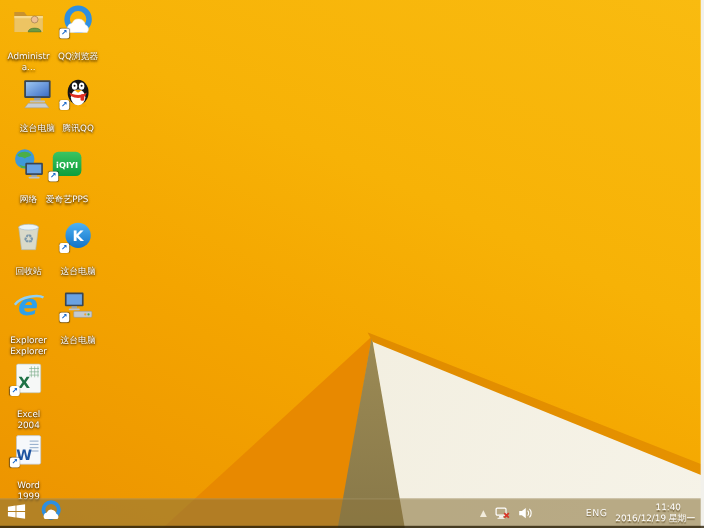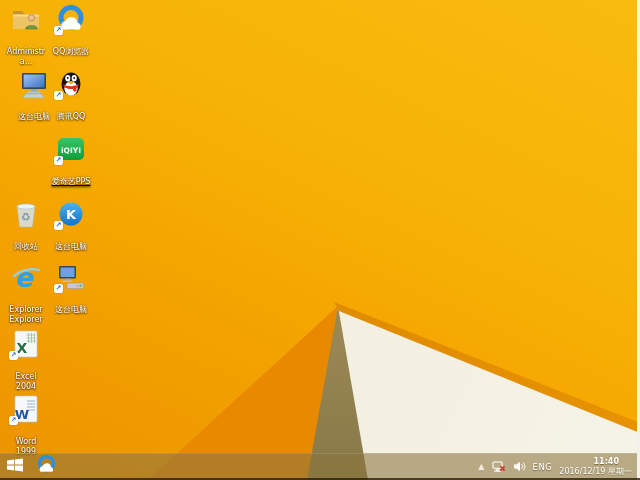--- a/index.html
+++ b/index.html
@@ -41,23 +41,23 @@
     box-shadow:inset 0 1px 0 rgba(255,255,255,.12);
   }
   .start-btn{width:30px;height:27px;display:flex;align-items:center;justify-content:center;}
   .task-pinned{width:32px;height:27px;display:flex;align-items:center;justify-content:center;}
   .tray{
     margin-left:auto;display:flex;align-items:center;gap:7px;
     padding-right:8px;height:27px;color:#fff;
   }
   .chev{font-size:8px;color:#F2ECDC;line-height:10px;}
   .tray-ico{display:flex;align-items:center;}
-  .lang{font-size:8.5px;letter-spacing:.5px;color:#fff;text-shadow:0 1px 1px rgba(60,40,0,.5);}
+  .lang{font-size:8.5px;letter-spacing:.5px;color:#fff;text-shadow:0 1px 1px rgba(60,40,0,.5);margin-left:42px;}
   .clock{text-align:right;font-size:8px;line-height:9.5px;color:#fff;text-shadow:0 1px 1px rgba(60,40,0,.5);}
-  .clock .time{padding-right:13px;font-weight:bold;}
+  .clock .time{padding-right:13px;}
   
   .edge-right{position:absolute;top:0;right:0;width:3px;height:100%;background:#F2F1EC;z-index:30;}
   .edge-bottom{position:absolute;left:0;bottom:0;width:100%;height:2px;background:rgba(40,30,6,.78);z-index:31;}
 </style>
 </head>
 <body>
 
 <div class="screen">
 
   <div class="wp wp-base"></div>
@@ -120,21 +120,35 @@
             <circle cx="11.8" cy="9" r=".9" fill="#111"></circle>
             <circle cx="18.2" cy="9" r=".9" fill="#111"></circle>
             <path d="M11.4 12.8h7.2l-3.6 2.6z" fill="#F5A800"></path>
             <path d="M7 15c4 3 12 3 16 0l-1.4 3.2c-4 2.4-9.2 2.4-13.2 0z" fill="#E03024"></path>
             <rect x="17.2" y="16.6" width="3.4" height="6" rx="1.4" fill="#E03024"></rect>
           </svg>
           <span class="sc">↗</span>
         </div>
         <div class="icon-label">腾讯QQ</div>
       </div>
-      <div class="icon-cell" style="left: 45px; top: 134px; text-decoration: underline;">
+      <div class="icon-cell" style="left: 0px; top: 134px;">
+        <div class="icon-art">
+          <svg viewBox="0 0 30 30" width="30" height="30">
+            <circle cx="11.5" cy="10.5" r="8.8" fill="#3F99D8"></circle>
+            <path d="M4.6 7c3-4.2 10.8-4.2 13 0c-2 2.1-4 1-6 3c-3-2-5 0-7-3z" fill="#4CAE49"></path>
+            <path d="M6.5 15.5c3 2 8 2 10 0l-2 3.2h-6z" fill="#4CAE49"></path>
+            <rect x="12" y="14" width="16" height="11" rx="1" fill="#394654"></rect>
+            <rect x="13.5" y="15.5" width="13" height="8" fill="#6AA2E2"></rect>
+            <rect x="17.5" y="25" width="5" height="1.7" fill="#9AA4AE"></rect>
+            <rect x="15" y="26.7" width="10" height="1.5" rx=".7" fill="#B9C2CB"></rect>
+          </svg>
+        </div>
+        <div class="icon-label">网络</div>
+      </div>
+      <div class="icon-cell" style="left: 35px; top: 134px;">
         <div class="icon-art">
           <svg viewBox="0 0 30 30" width="30" height="30">
             <defs>
               <linearGradient id="giq" x1="0" y1="0" x2="0" y2="1">
                 <stop offset="0" stop-color="#3BC462"></stop>
                 <stop offset="1" stop-color="#0E9E3C"></stop>
               </linearGradient>
             </defs>
             <rect x="2" y="4" width="26" height="22" rx="5" fill="url(#giq)"></rect>
             <text x="15" y="18.5" font-size="7.5" font-weight="bold" fill="#fff" text-anchor="middle" font-family="DejaVu Sans,sans-serif">iQIYI</text>

